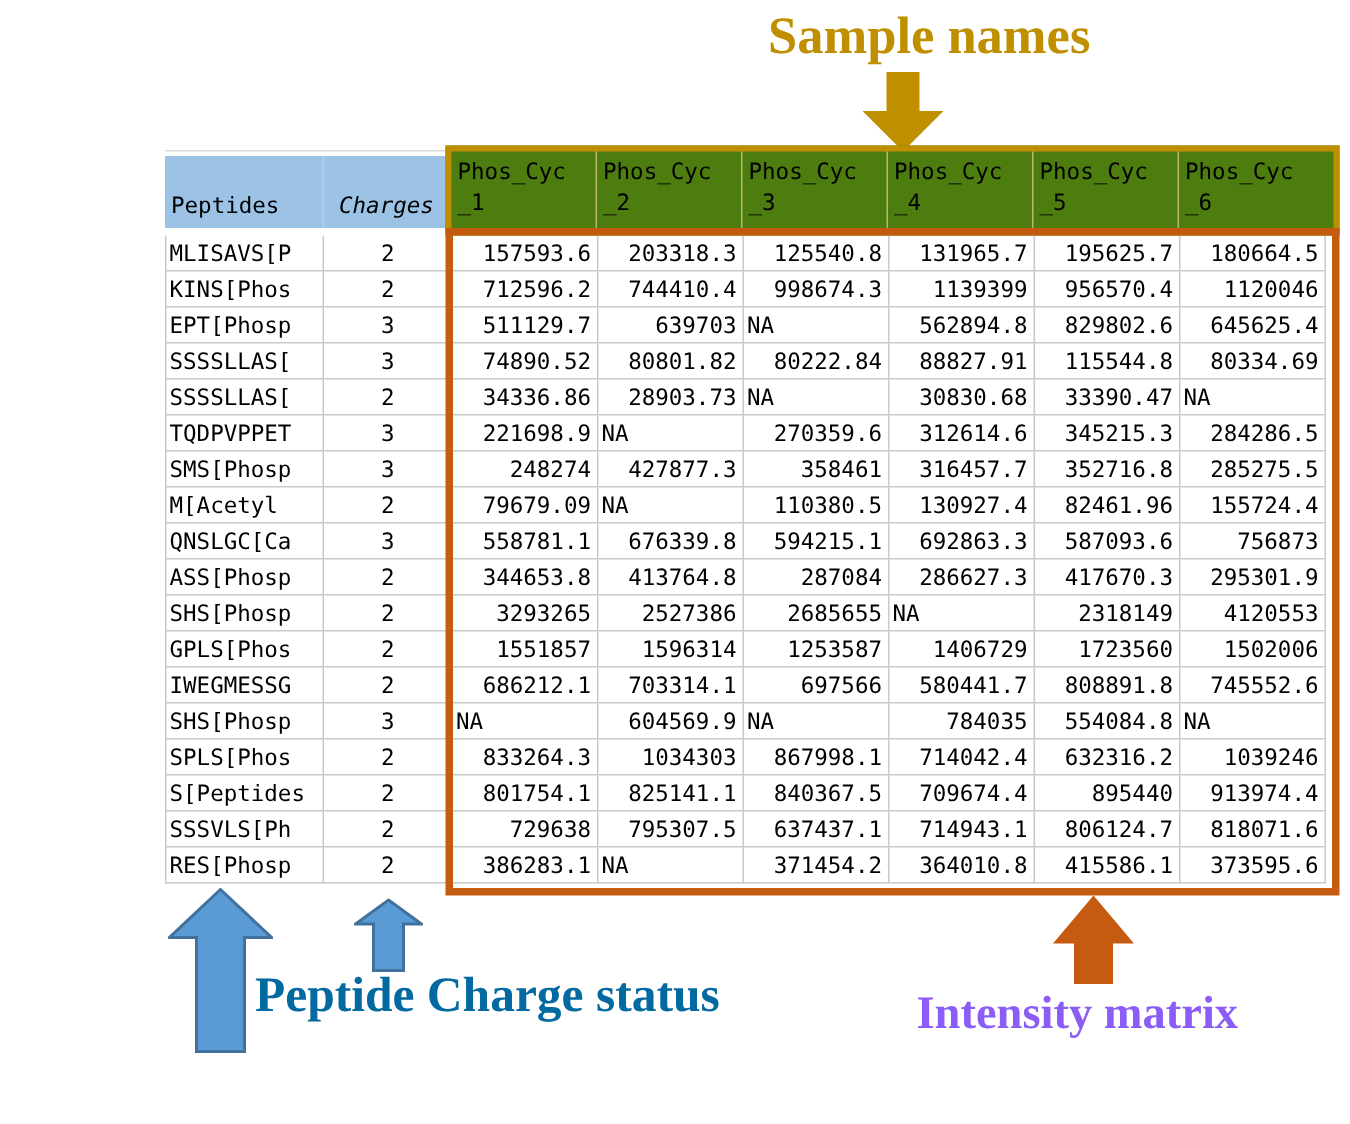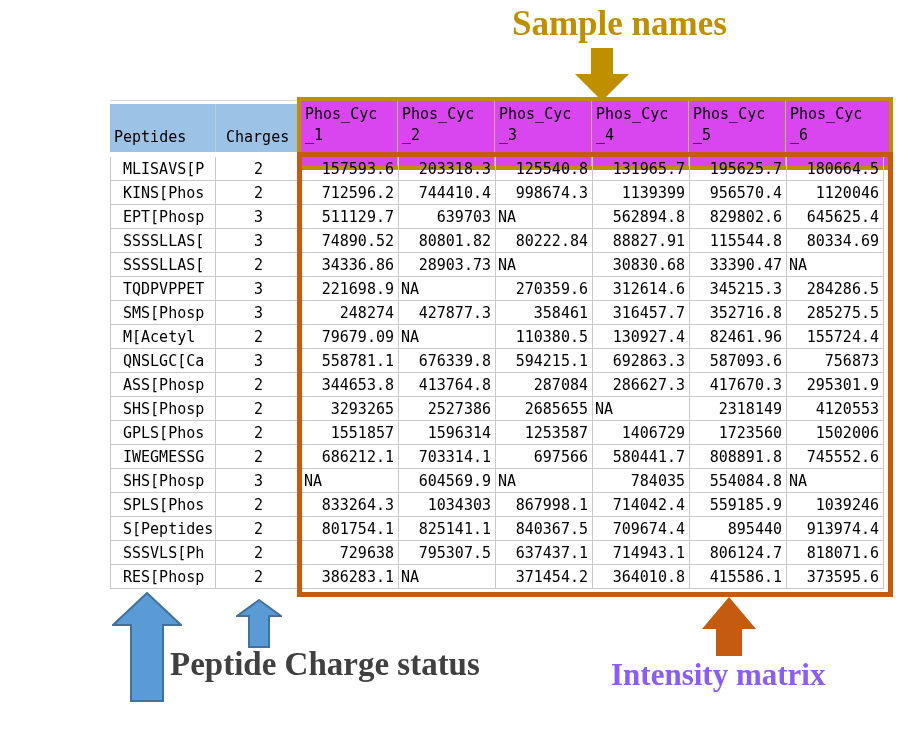--- a/index.html
+++ b/index.html
@@ -7,46 +7,46 @@
     position:relative;width:900px;height:749px;background:#ffffff;overflow:hidden;
     font-family:"DejaVu Sans Mono", monospace;
     border-radius:13px;
   }
   
   .ann{
     position:absolute;font-family:"Liberation Serif", serif;font-weight:bold;
     white-space:nowrap;line-height:1.05;
   }
   .ann-gold{color:#BF8F00;font-size:35px;}
-  .ann-blue{color:#404040;font-size:33px;}
+  .ann-blue{color:#0369a1;font-size:33px;}
   .ann-orange{color:#8b5cf6;font-size:31px;}
   .arrow{position:absolute;}
   
   .hdr-cell{
     position:absolute;top:104px;height:48px;background:#9CC2E5;box-sizing:border-box;
     display:flex;align-items:flex-end;font-size:15px;color:#000;
     border-right:1px solid #b7cfe6;padding-bottom:6px;
   }
   .grid{
     position:absolute;left:110px;top:157px;width:774px;
   }
   .grid-row{display:flex;height:24px;}
   .cell{
     box-sizing:border-box;border-right:1px solid #c9c9c9;border-bottom:1px solid #c9c9c9;
     font-size:15px;color:#000;white-space:nowrap;overflow:hidden;
     display:flex;align-items:center;
   }
   .cell.first{border-left:1px solid #c9c9c9;}
-  .c-pep{width:106px;justify-content:flex-start;padding-left:12px;}
+  .c-pep{width:106px;justify-content:flex-start;padding-left:2px;}
   .c-chg{width:86px;justify-content:center;}
   .c-num{width:97px;justify-content:flex-end;padding-right:4px;}
   .c-num.na{justify-content:flex-start;padding-left:2px;}
   .yellow-box{
-    position:absolute;left:297px;top:97px;width:596px;height:73px;box-sizing:border-box;
-    background:#d946ef;border:4px solid #BF8F00;display:flex;
+    position:absolute;left:297px;top:97px;width:596px;height:60px;box-sizing:border-box;
+    background:#4d7c0f;border:4px solid #BF8F00;display:flex;
   }
   .ybox-cell{
     box-sizing:border-box;width:97px;font-size:15px;color:#000;line-height:21px;
     padding:3px 0 0 4px;border-right:1px solid #b9b96a;overflow:hidden;white-space:nowrap;
   }
   .ybox-cell:last-child{border-right:none;flex:1;}
   .orange-box{
     position:absolute;left:297px;top:152px;width:596px;height:445px;box-sizing:border-box;
     border:5px solid #C55A11;pointer-events:none;
   }
@@ -58,21 +58,21 @@
 <div class="stage">
 
   <div class="ann ann-gold" style="left:512px;top:6px;">Sample names</div>
   <svg class="arrow" style="left:575px;top:48px;" width="54" height="53" viewBox="0 0 54 53">
     <polygon points="16,0 38,0 38,26 54,26 27,53 0,26 16,26" fill="#BF8F00"></polygon>
   </svg>
 
   <div class="topsliver"></div>
 
   <div class="hdr-cell" style="left:110px;width:106px;padding-left:4px;">Peptides</div>
-  <div class="hdr-cell" style="left:216px;width:86px;padding-left:10px;">Charges</div>
+  <div class="hdr-cell" style="left:216px;width:86px;padding-left:10px;font-style:italic;">Charges</div>
 
   <div class="yellow-box">
       <div class="ybox-cell">
         <div>Phos_Cyc</div>
         <div>_1</div>
       </div>
       <div class="ybox-cell">
         <div>Phos_Cyc</div>
         <div>_2</div>
       </div>
@@ -235,21 +235,21 @@
         <div class="cell c-num">554084.8</div>
         <div class="cell c-num na">NA</div>
       </div>
       <div class="grid-row">
         <div class="cell first c-pep">SPLS[Phos</div>
         <div class="cell c-chg">2</div>
         <div class="cell c-num">833264.3</div>
         <div class="cell c-num">1034303</div>
         <div class="cell c-num">867998.1</div>
         <div class="cell c-num">714042.4</div>
-        <div class="cell c-num">559185.9</div>
+        <div class="cell c-num">632316.2</div>
         <div class="cell c-num">1039246</div>
       </div>
       <div class="grid-row">
         <div class="cell first c-pep">S[Peptides</div>
         <div class="cell c-chg">2</div>
         <div class="cell c-num">801754.1</div>
         <div class="cell c-num">825141.1</div>
         <div class="cell c-num">840367.5</div>
         <div class="cell c-num">709674.4</div>
         <div class="cell c-num">895440</div>

